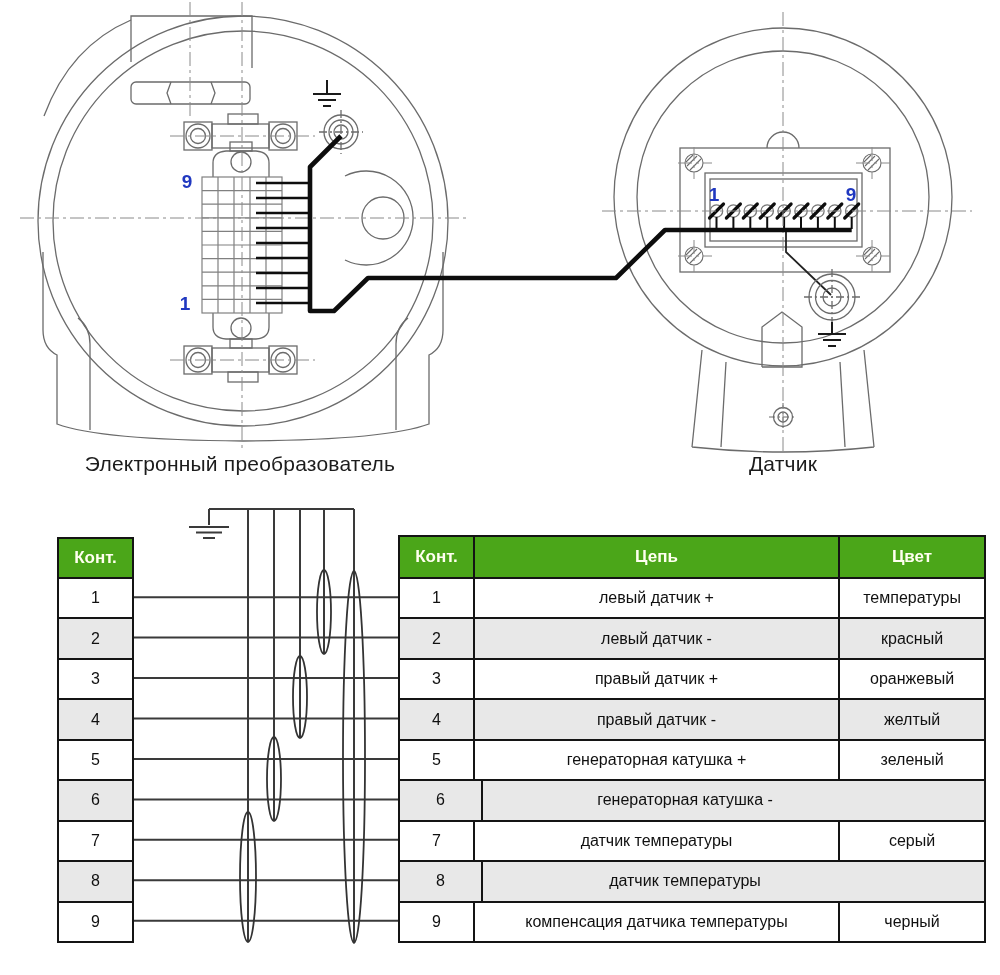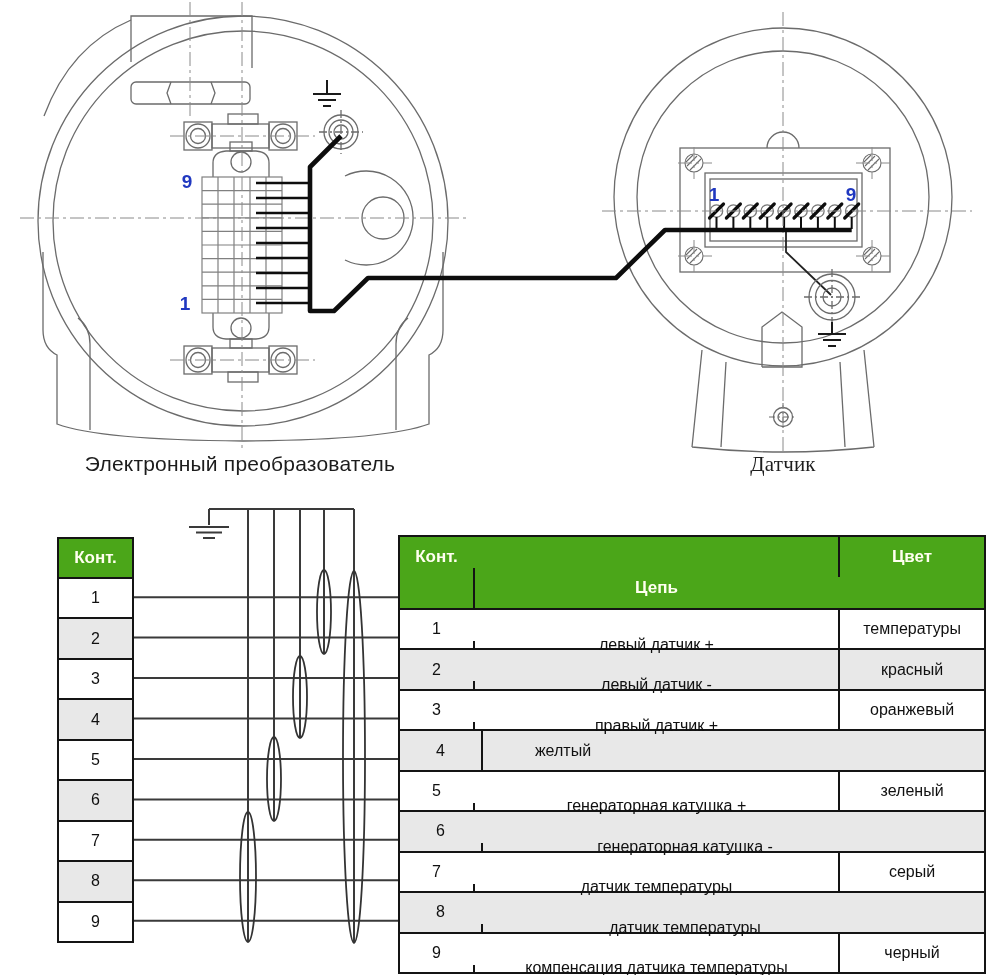--- a/index.html
+++ b/index.html
@@ -17,21 +17,21 @@
   .trow{display:flex;border-top:2px solid #141414;height:40.44px;box-sizing:border-box;background:#fff;}
   .trow.alt{background:var(--row-alt,#e8e8e8);}
   .cell{display:flex;align-items:center;justify-content:center;font-size:16px;color:#101010;
         box-sizing:border-box;}
   #left-table{left:57px;top:537px;width:77px;}
   #left-table .th-cell{height:38px;width:100%;}
   #left-table .cell{width:100%;}
   #right-table{left:398px;top:535px;width:588px;}
   #right-table .th-cell{height:40px;}
   .c1{width:81px;}
-  .c2{width:406px;border-left:2px solid #141414;margin-top:31px;}
+  .c2{width:406px;border-left:2px solid #141414;}
   .c3{width:162px;border-left:2px solid #141414;}
 </style>
 </head>
 <body>
 
 <div class="stage" style="--green: #4BA619; --header-text: #FFFFF0; --row-alt: #E8E8E8; --digit-blue: #2038C0;">
 
   <svg width="1000" height="975" viewBox="0 0 1000 975">
 
     <g fill="none" stroke="#6b6b6b" stroke-width="1.3">
@@ -202,21 +202,21 @@
         <ellipse cx="324" cy="612" rx="7" ry="42"></ellipse>
         <ellipse cx="300" cy="697" rx="7" ry="41"></ellipse>
         <ellipse cx="274" cy="779" rx="7" ry="42"></ellipse>
         <ellipse cx="248" cy="877" rx="8" ry="65"></ellipse>
         <ellipse cx="354" cy="757" rx="11" ry="186"></ellipse>
       </g>
     </g>
   </svg>
 
   <div class="dev-label" style="left:60px;top:452px;width:360px;">Электронный преобразователь</div>
-  <div class="dev-label" style="left:683px;top:452px;width:200px;font-family:Liberation Serif, serif;">Датчик</div>
+  <div class="dev-label" style="left:683px;top:452px;width:200px;">Датчик</div>
 
   <span class="digit" style="left:176px;top:172px;">9</span>
   <span class="digit" style="left:174px;top:294px;">1</span>
   <span class="digit" style="left:703px;top:185px;">1</span>
   <span class="digit" style="left:840px;top:185px;">9</span>
 
   <div class="tbl" id="left-table">
     <div class="th-row">
       <div class="th-cell">Конт.</div>
     </div>
@@ -268,20 +268,21 @@
           <div class="cell c2">левый датчик -</div>
           <div class="cell c3">красный</div>
         </div>
         <div class="trow">
           <div class="cell c1">3</div>
           <div class="cell c2">правый датчик +</div>
           <div class="cell c3">оранжевый</div>
         </div>
         <div class="trow alt">
           <div class="cell c1">4</div>
+          <div class="cell c2">правый датчик -</div>
           <div class="cell c3">желтый</div>
         </div>
         <div class="trow">
           <div class="cell c1">5</div>
           <div class="cell c2">генераторная катушка +</div>
           <div class="cell c3">зеленый</div>
         </div>
         <div class="trow alt">
           <div class="cell c1">6</div>
           <div class="cell c2">генераторная катушка -</div>

